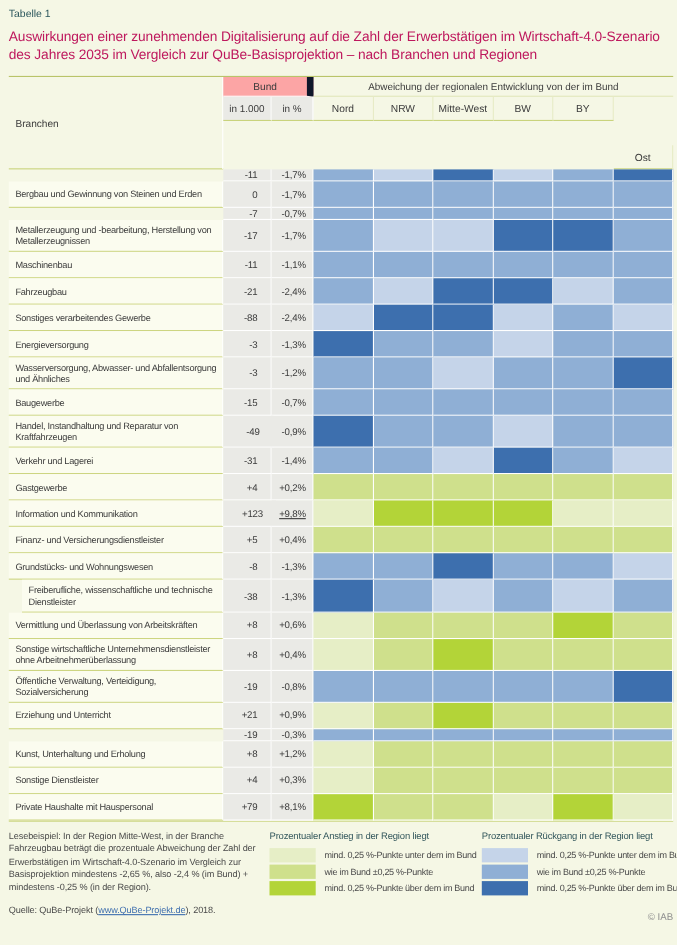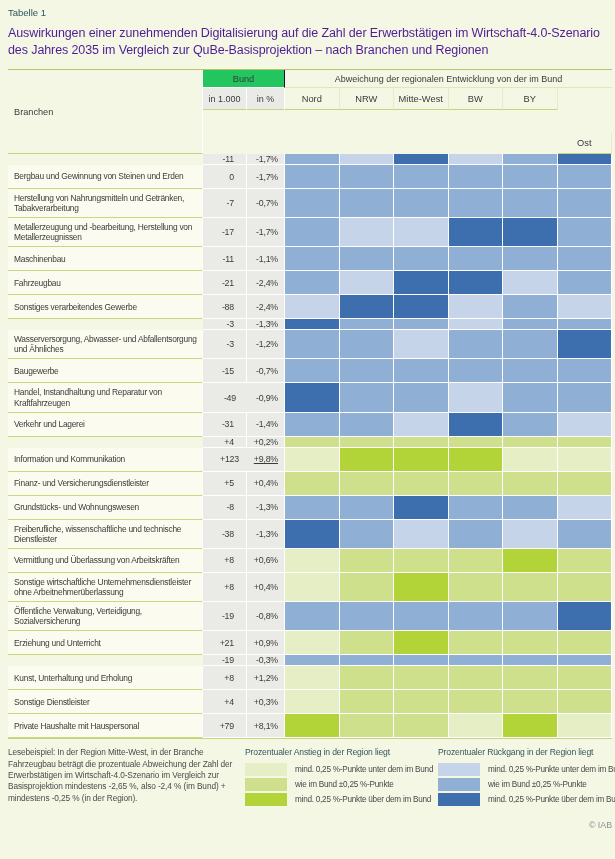--- a/index.html
+++ b/index.html
@@ -8,42 +8,42 @@
     background:#f5f7e5;
     font-family:"Liberation Sans", sans-serif;
     color:#3b3b3b;
     -webkit-font-smoothing:antialiased;
   }
   .page { padding:5px 3px 0 8px; }
 
   .tbl-label { font-size:9.5px; color:#2b565c; margin:2px 0 7px 0; }
   .page-title {
     font-size:12.5px; font-weight:normal; letter-spacing:-0.1px;
-    line-height:1.32; color:#4c1d95; margin:0 0 11px 0; width:600px;
+    line-height:1.32; color:#be185d; margin:0 0 11px 0; width:600px;
   }
 
   
   .tbl {
     display:grid;
     grid-template-columns:195px 44px 38px repeat(6, 1fr);
     width:604px;
     border-top:1px solid #b9c469;
     border-bottom:1px solid #c9d37c;
     background:#f5f7e5;
   }
   .hcell { display:flex; align-items:center; font-size:9px; box-sizing:border-box; }
   .h-branchen {
     grid-column:1; grid-row:1/3; padding:2px 6px;
     border-bottom:1px solid #c9d37c; border-right:1px solid #ffffff;
     font-size:9.2px;
   }
   .h-bund {
     grid-column:2/4; grid-row:1; height:18px;
-    background:#22c55e; justify-content:center;
-    border-bottom:1px solid #ffffff; border-right:1px solid #0f172a;
+    background:#fca5a5; justify-content:center;
+    border-bottom:1px solid #ffffff; border-right:6px solid #0f172a;
     font-size:9.2px;
   }
   .h-regions {
     grid-column:4/10; grid-row:1; height:18px; justify-content:center;
     border-bottom:1px solid #e2e7bb; font-size:9px;
   }
   .h-sub {
     grid-row:2; height:22px; background:#eaeae6; justify-content:center;
     border-bottom:1px solid #c9d37c; border-right:1px solid #ffffff;
     font-size:9px;
@@ -119,21 +119,20 @@
       <div class="c-heat" style="grid-area: 3 / 9; background: rgb(61, 111, 174);"></div>
       <div class="c-name" style="grid-area: 4 / 1;">Bergbau und Gewinnung von Steinen und Erden</div>
       <div class="c-val c-1000" style="grid-area: 4 / 2;">0</div>
       <div class="c-val c-pct" style="grid-area: 4 / 3;">-1,7%</div>
       <div class="c-heat" style="grid-area: 4 / 4; background: rgb(143, 175, 213);"></div>
       <div class="c-heat" style="grid-area: 4 / 5; background: rgb(143, 175, 213);"></div>
       <div class="c-heat" style="grid-area: 4 / 6; background: rgb(143, 175, 213);"></div>
       <div class="c-heat" style="grid-area: 4 / 7; background: rgb(143, 175, 213);"></div>
       <div class="c-heat" style="grid-area: 4 / 8; background: rgb(143, 175, 213);"></div>
       <div class="c-heat" style="grid-area: 4 / 9; background: rgb(143, 175, 213);"></div>
-      <div class="c-name" style="grid-area: 5 / 1;">Herstellung von Nahrungsmitteln und Getränken, Tabakverarbeitung</div>
       <div class="c-val c-1000" style="grid-area: 5 / 2;">-7</div>
       <div class="c-val c-pct" style="grid-area: 5 / 3;">-0,7%</div>
       <div class="c-heat" style="grid-area: 5 / 4; background: rgb(143, 175, 213);"></div>
       <div class="c-heat" style="grid-area: 5 / 5; background: rgb(143, 175, 213);"></div>
       <div class="c-heat" style="grid-area: 5 / 6; background: rgb(143, 175, 213);"></div>
       <div class="c-heat" style="grid-area: 5 / 7; background: rgb(143, 175, 213);"></div>
       <div class="c-heat" style="grid-area: 5 / 8; background: rgb(143, 175, 213);"></div>
       <div class="c-heat" style="grid-area: 5 / 9; background: rgb(143, 175, 213);"></div>
       <div class="c-name" style="grid-area: 6 / 1;">Metallerzeugung und -bearbeitung, Herstellung von Metallerzeugnissen</div>
       <div class="c-val c-1000" style="grid-area: 6 / 2;">-17</div>
@@ -164,20 +163,21 @@
       <div class="c-heat" style="grid-area: 8 / 9; background: rgb(143, 175, 213);"></div>
       <div class="c-name" style="grid-area: 9 / 1;">Sonstiges verarbeitendes Gewerbe</div>
       <div class="c-val c-1000" style="grid-area: 9 / 2;">-88</div>
       <div class="c-val c-pct" style="grid-area: 9 / 3;">-2,4%</div>
       <div class="c-heat" style="grid-area: 9 / 4; background: rgb(197, 212, 233);"></div>
       <div class="c-heat" style="grid-area: 9 / 5; background: rgb(61, 111, 174);"></div>
       <div class="c-heat" style="grid-area: 9 / 6; background: rgb(61, 111, 174);"></div>
       <div class="c-heat" style="grid-area: 9 / 7; background: rgb(197, 212, 233);"></div>
       <div class="c-heat" style="grid-area: 9 / 8; background: rgb(143, 175, 213);"></div>
       <div class="c-heat" style="grid-area: 9 / 9; background: rgb(197, 212, 233);"></div>
+      <div class="c-name" style="grid-area: 10 / 1;">Energieversorgung</div>
       <div class="c-val c-1000" style="grid-area: 10 / 2;">-3</div>
       <div class="c-val c-pct" style="grid-area: 10 / 3;">-1,3%</div>
       <div class="c-heat" style="grid-area: 10 / 4; background: rgb(61, 111, 174);"></div>
       <div class="c-heat" style="grid-area: 10 / 5; background: rgb(143, 175, 213);"></div>
       <div class="c-heat" style="grid-area: 10 / 6; background: rgb(143, 175, 213);"></div>
       <div class="c-heat" style="grid-area: 10 / 7; background: rgb(197, 212, 233);"></div>
       <div class="c-heat" style="grid-area: 10 / 8; background: rgb(143, 175, 213);"></div>
       <div class="c-heat" style="grid-area: 10 / 9; background: rgb(143, 175, 213);"></div>
       <div class="c-name" style="grid-area: 11 / 1;">Wasserversorgung, Abwasser- und Abfallentsorgung und Ähnliches</div>
       <div class="c-val c-1000" style="grid-area: 11 / 2;">-3</div>
@@ -208,20 +208,21 @@
       <div class="c-heat" style="grid-area: 13 / 9; background: rgb(143, 175, 213);"></div>
       <div class="c-name" style="grid-area: 14 / 1;">Verkehr und Lagerei</div>
       <div class="c-val c-1000" style="grid-area: 14 / 2;">-31</div>
       <div class="c-val c-pct" style="grid-area: 14 / 3;">-1,4%</div>
       <div class="c-heat" style="grid-area: 14 / 4; background: rgb(143, 175, 213);"></div>
       <div class="c-heat" style="grid-area: 14 / 5; background: rgb(143, 175, 213);"></div>
       <div class="c-heat" style="grid-area: 14 / 6; background: rgb(197, 212, 233);"></div>
       <div class="c-heat" style="grid-area: 14 / 7; background: rgb(61, 111, 174);"></div>
       <div class="c-heat" style="grid-area: 14 / 8; background: rgb(143, 175, 213);"></div>
       <div class="c-heat" style="grid-area: 14 / 9; background: rgb(197, 212, 233);"></div>
+      <div class="c-name" style="grid-area: 15 / 1;">Gastgewerbe</div>
       <div class="c-val c-1000" style="grid-area: 15 / 2;">+4</div>
       <div class="c-val c-pct" style="grid-area: 15 / 3;">+0,2%</div>
       <div class="c-heat" style="grid-area: 15 / 4; background: rgb(207, 224, 140);"></div>
       <div class="c-heat" style="grid-area: 15 / 5; background: rgb(207, 224, 140);"></div>
       <div class="c-heat" style="grid-area: 15 / 6; background: rgb(207, 224, 140);"></div>
       <div class="c-heat" style="grid-area: 15 / 7; background: rgb(207, 224, 140);"></div>
       <div class="c-heat" style="grid-area: 15 / 8; background: rgb(207, 224, 140);"></div>
       <div class="c-heat" style="grid-area: 15 / 9; background: rgb(207, 224, 140);"></div>
       <div class="c-name" style="grid-area: 16 / 1;">Information und Kommunikation</div>
       <div class="c-val c-1000" style="grid-area: 16 / 2; padding-left: 36px;">+123</div>
@@ -243,21 +244,21 @@
       <div class="c-heat" style="grid-area: 17 / 9; background: rgb(207, 224, 140);"></div>
       <div class="c-name" style="grid-area: 18 / 1;">Grundstücks- und Wohnungswesen</div>
       <div class="c-val c-1000" style="grid-area: 18 / 2;">-8</div>
       <div class="c-val c-pct" style="grid-area: 18 / 3;">-1,3%</div>
       <div class="c-heat" style="grid-area: 18 / 4; background: rgb(143, 175, 213);"></div>
       <div class="c-heat" style="grid-area: 18 / 5; background: rgb(143, 175, 213);"></div>
       <div class="c-heat" style="grid-area: 18 / 6; background: rgb(61, 111, 174);"></div>
       <div class="c-heat" style="grid-area: 18 / 7; background: rgb(143, 175, 213);"></div>
       <div class="c-heat" style="grid-area: 18 / 8; background: rgb(143, 175, 213);"></div>
       <div class="c-heat" style="grid-area: 18 / 9; background: rgb(197, 212, 233);"></div>
-      <div class="c-name" style="grid-area: 19 / 1;">Freiberufliche, wissenschaftliche und technische Dienstleister</div>
+      <div class="c-name" style="grid-area: 19 / 1; margin-left: 12px;">Freiberufliche, wissenschaftliche und technische Dienstleister</div>
       <div class="c-val c-1000" style="grid-area: 19 / 2;">-38</div>
       <div class="c-val c-pct" style="grid-area: 19 / 3;">-1,3%</div>
       <div class="c-heat" style="grid-area: 19 / 4; background: rgb(61, 111, 174);"></div>
       <div class="c-heat" style="grid-area: 19 / 5; background: rgb(143, 175, 213);"></div>
       <div class="c-heat" style="grid-area: 19 / 6; background: rgb(197, 212, 233);"></div>
       <div class="c-heat" style="grid-area: 19 / 7; background: rgb(143, 175, 213);"></div>
       <div class="c-heat" style="grid-area: 19 / 8; background: rgb(197, 212, 233);"></div>
       <div class="c-heat" style="grid-area: 19 / 9; background: rgb(143, 175, 213);"></div>
       <div class="c-name" style="grid-area: 20 / 1;">Vermittlung und Überlassung von Arbeitskräften</div>
       <div class="c-val c-1000" style="grid-area: 20 / 2;">+8</div>
@@ -328,20 +329,21 @@
       <div class="c-heat" style="grid-area: 27 / 5; background: rgb(207, 224, 140);"></div>
       <div class="c-heat" style="grid-area: 27 / 6; background: rgb(207, 224, 140);"></div>
       <div class="c-heat" style="grid-area: 27 / 7; background: rgb(230, 238, 198);"></div>
       <div class="c-heat" style="grid-area: 27 / 8; background: rgb(179, 212, 56);"></div>
       <div class="c-heat" style="grid-area: 27 / 9; background: rgb(230, 238, 198);"></div>
     </div>
 
   <div class="footer">
     <div class="f-left">
       <div>Lesebeispiel: In der Region Mitte-West, in der Branche Fahrzeugbau beträgt die prozentuale Abweichung der Zahl der Erwerbstätigen im Wirtschaft-4.0-Szenario im Vergleich zur Basisprojektion mindestens -2,65 %, also -2,4 % (im Bund) + mindestens -0,25 % (in der Region).</div>
+      <div class="quelle"><span>Quelle: QuBe-Projekt (</span><a href="#">www.QuBe-Projekt.de</a><span>), 2018.</span></div>
     </div>
     <div class="legend legend-increase" id="legend-increase">
       <div class="legend-title">Prozentualer Anstieg in der Region liegt</div>
     <div class="legend-row">
           <span class="swatch" style="background: rgb(230, 238, 198);"></span>
           <span class="legend-label">mind. 0,25 %-Punkte unter dem im Bund</span>
         </div>
         <div class="legend-row">
           <span class="swatch" style="background: rgb(207, 224, 140);"></span>
           <span class="legend-label">wie im Bund ±0,25 %-Punkte</span>

